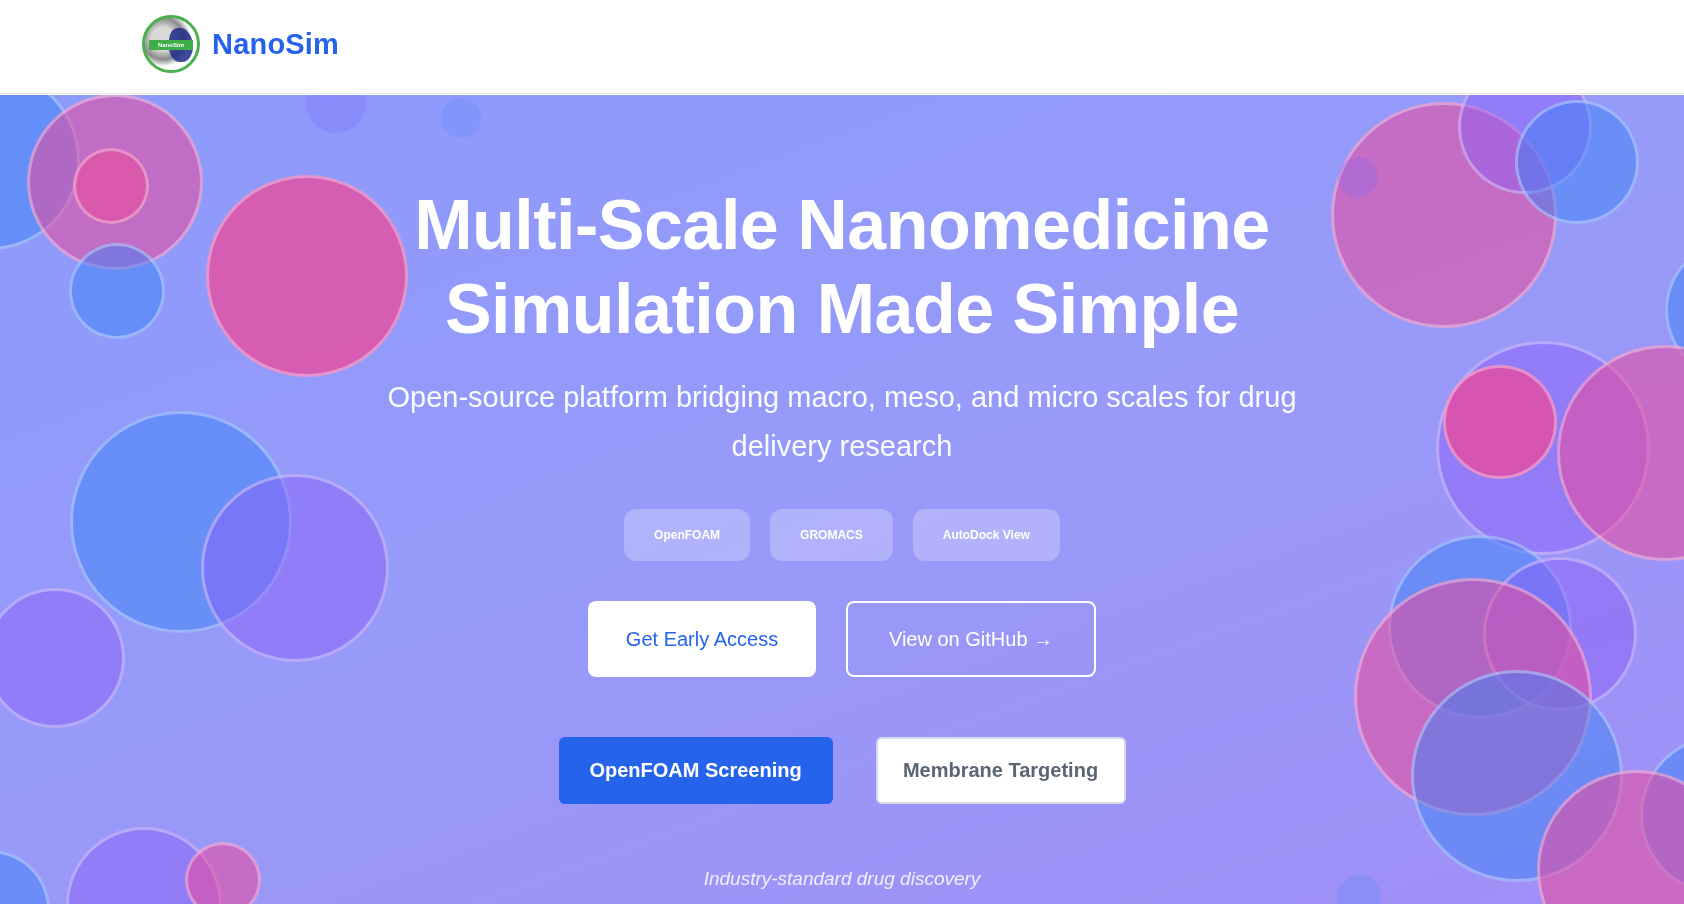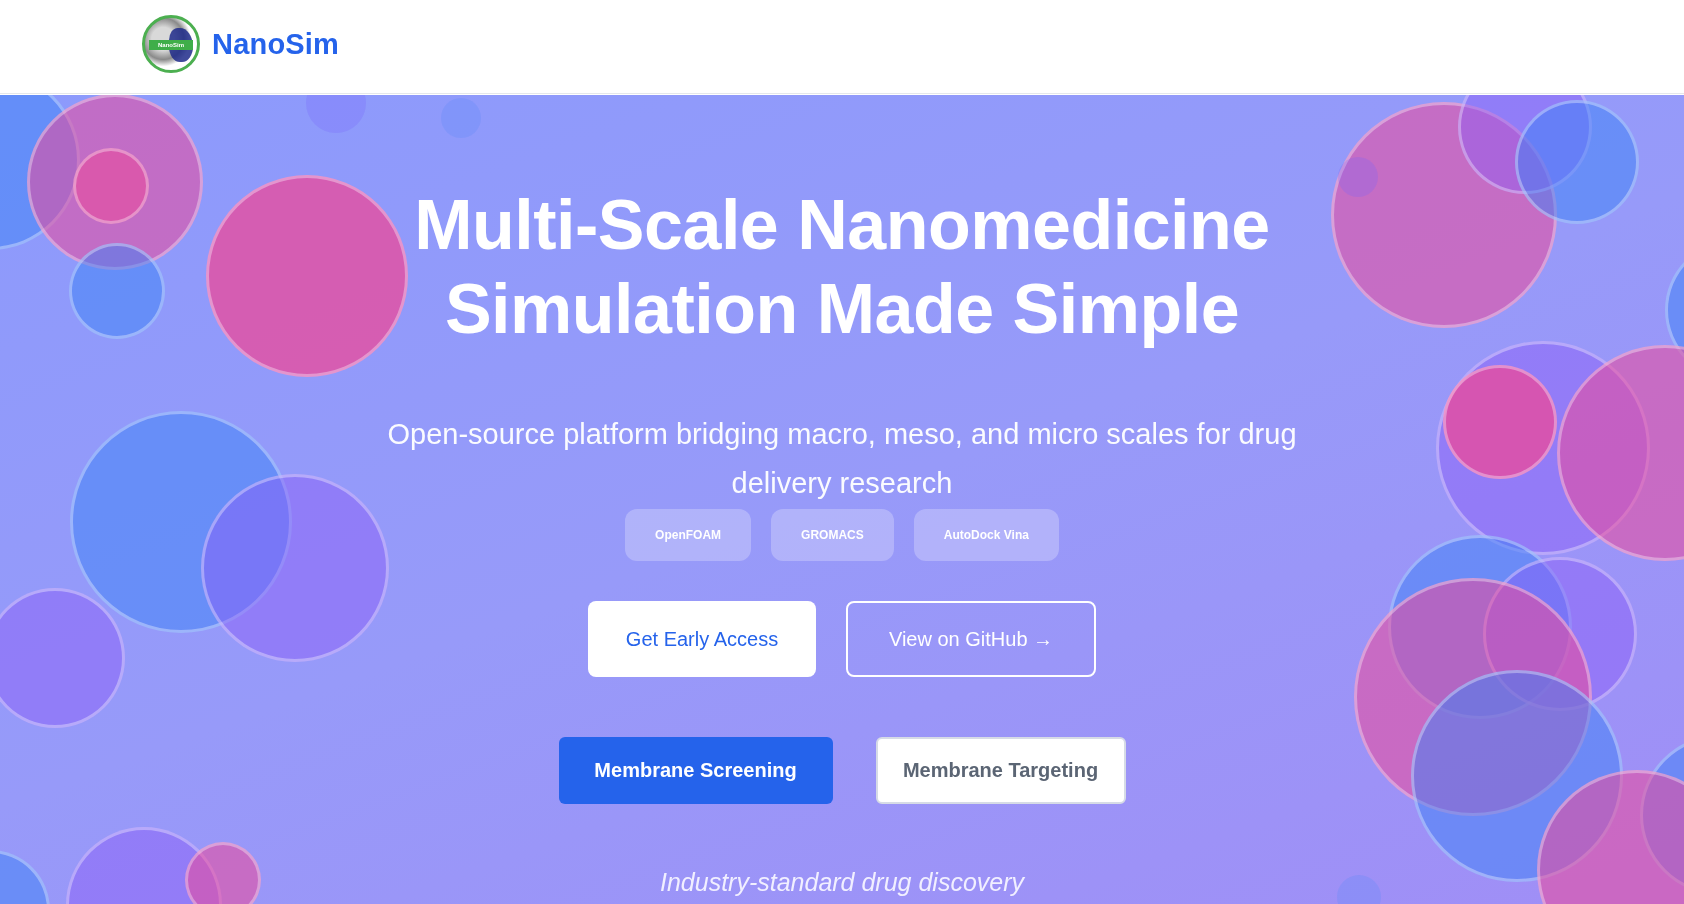--- a/index.html
+++ b/index.html
@@ -44,21 +44,21 @@
   .b-faint  { background: rgba(120, 100, 250, 0.25); border: none; }
   .b-faintb { background: rgba(100, 140, 250, 0.30); border: none; }
 
   .hero-content { position: absolute; left: 0; top: 0; width: 1684px; text-align: center; z-index: 5; }
   .hero-title {
     position: absolute; left: 0; width: 1684px; top: 88px;
     color: #ffffff; font-size: 70px; font-weight: bold; line-height: 84px; letter-spacing: -0.5px;
   }
   .hero-sub {
     position: absolute; left: 382px; width: 920px; top: 278px;
-    color: #ffffff; font-size: 29px; line-height: 49px; opacity: .96; margin-top: 37px;
+    color: #ffffff; font-size: 29px; line-height: 49px; opacity: .96;
   }
   .tags { position: absolute; top: 414px; left: 0; width: 1684px; display: flex; justify-content: center; gap: 20px; }
   .tag {
     height: 52px; padding: 0 30px; border-radius: 12px; background: rgba(255,255,255,0.25);
     color: #fff; font-size: 12px; font-weight: bold; display: flex; align-items: center;
   }
   .cta-row { position: absolute; top: 506px; left: 0; width: 1684px; display: flex; justify-content: center; gap: 30px; }
   .cta-primary {
     width: 228px; height: 76px; background: #fff; color: #2563eb; border-radius: 8px;
     font-size: 20px; display: flex; align-items: center; justify-content: center; border: none;
@@ -71,21 +71,21 @@
   .mode-active {
     width: 274px; height: 67px; background: #2563eb; color: #fff; border-radius: 6px; border: none;
     font-size: 20px; font-weight: bold; display: flex; align-items: center; justify-content: center;
   }
   .mode-inactive {
     width: 250px; height: 67px; background: #fff; color: #5b6574; border-radius: 6px;
     border: 2px solid #d6dbe6; font-size: 20px; font-weight: bold; display: flex; align-items: center; justify-content: center; margin-left: 23px;
   }
   .mode-caption {
     position: absolute; top: 773px; left: 0; width: 1684px; text-align: center;
-    color: #f1efff; font-size: 25px; font-style: italic;
+    color: #f1efff; font-size: 19px; font-style: italic;
   }
 </style>
 </head>
 <body>
 
 <header class="navbar">
   <a class="brand">
     <span class="logo">
       <span class="blob"></span>
       <span class="band">NanoSim</span>
@@ -138,28 +138,28 @@
   <div class="hero-content">
     <h1 class="hero-title">
       <span>Multi-Scale Nanomedicine</span><br>
       <span>Simulation Made Simple</span>
     </h1>
     <p class="hero-sub">Open-source platform bridging macro, meso, and micro scales for drug delivery research</p>
 
     <div class="tags">
       <span class="tag">OpenFOAM</span>
       <span class="tag">GROMACS</span>
-      <span class="tag">AutoDock Vina</span>
+      <span class="tag">AutoDock View</span>
     </div>
 
     <div class="cta-row">
       <button class="cta-primary">Get Early Access</button>
       <button class="cta-secondary">View on GitHub →</button>
     </div>
 
     <div class="mode-row">
-      <button class="mode-active">Membrane Screening</button>
+      <button class="mode-active">OpenFOAM Screening</button>
       <button class="mode-inactive">Membrane Targeting</button>
     </div>
 
     <p class="mode-caption">Industry-standard drug discovery</p>
   </div>
 </section>
 
 </body></html>

